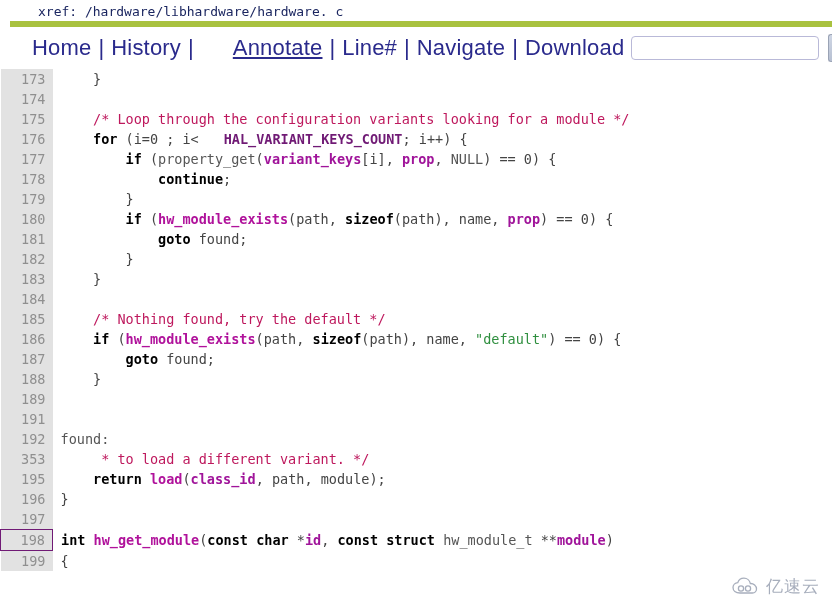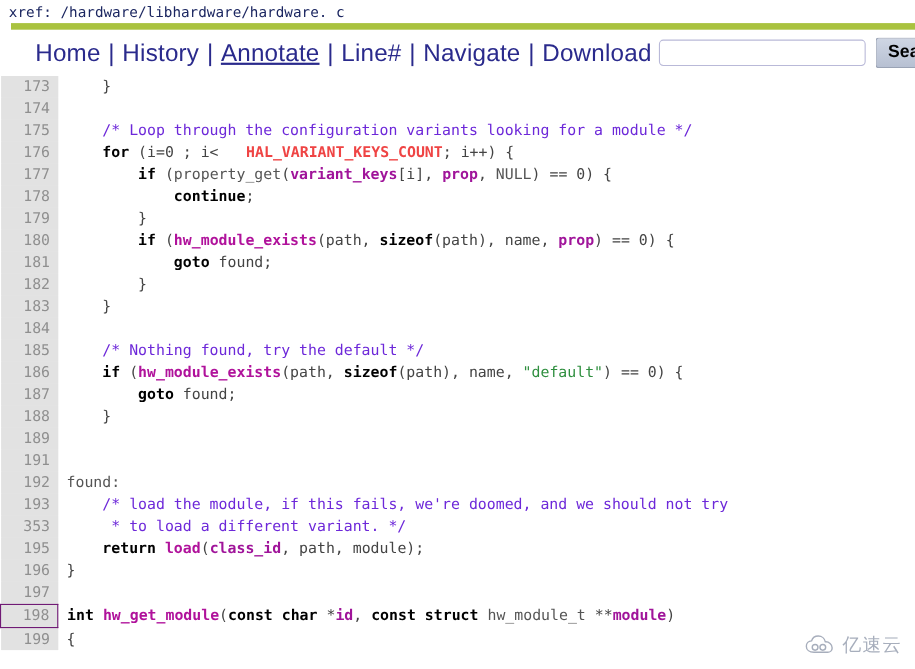--- a/index.html
+++ b/index.html
@@ -20,20 +20,21 @@
   
   .xref-bar {
     padding: 3px 0 0 8px;
     font-family: "DejaVu Sans Mono", monospace;
     font-size: 13px;
     color: #1b2660;
     letter-spacing: 0px;
     white-space: nowrap;
     height: 21px;
     line-height: 18px;
+    margin-left: 30px;
   }
 
   
   .green-rule {
     margin: 0 0 0 10px;
     height: 6px;
     width: 822px;
     background: #a9c23f;
   }
 
@@ -45,21 +46,21 @@
     padding-left: 32px;
     white-space: nowrap;
   }
   .navlink {
     font-size: 22px;
     color: #2a2a8c;
     text-decoration: none;
     font-family: "Liberation Sans", sans-serif;
     letter-spacing: 0.2px;
   }
-  .navlink.active { text-decoration: underline; }
+  .navlink.active { text-decoration: underline; margin-left: 32px; }
   .nav-sep {
     font-size: 22px;
     color: #2a2a8c;
     margin: 0 7px;
   }
   .search-input {
     margin-left: 7px;
     width: 200px;
     height: 24px;
     border: 1px solid #b9b9d8;
@@ -123,24 +124,24 @@
     padding: 0 0 0 8px;
     white-space: pre;
     vertical-align: top;
     color: #000000;
   }
 
   
   .t-plain    { color: #333333; }
   .t-kw       { color: #000000; font-weight: bold; }
   .t-func     { color: #b0129b; font-weight: bold; }
-  .t-macro    { color: #ef4444; font-weight: bold; padding-left: 25px; }
+  .t-macro    { color: #701a75; font-weight: bold; padding-left: 25px; }
   .t-var      { color: #a0149a; font-weight: bold; }
   .t-ident    { color: #555555; text-align: center; }
-  .t-comment  { color: #6d28d9; }
+  .t-comment  { color: #be185d; }
   .t-string   { color: #2f8f3f; }
   .t-const    { color: #3030b0; }
   .t-punct    { color: #444444; }
 
   
   .watermark {
     position: absolute;
     right: 12px;
     bottom: 10px;
     display: flex;
@@ -260,24 +261,20 @@
           </tr>
           <tr>
             <td class="gutter">191</td>
             <td class="codecell">&nbsp;</td>
           </tr>
           <tr>
             <td class="gutter">192</td>
             <td class="codecell"><span class="t-ident">found:</span></td>
           </tr>
           <tr>
-            <td class="gutter">193</td>
-            <td class="codecell"><span class="t-plain">    </span><span class="t-comment">/* load the module, if this fails, we're doomed, and we should not try</span></td>
-          </tr>
-          <tr>
             <td class="gutter">353</td>
             <td class="codecell"><span class="t-plain">     </span><span class="t-comment">* to load a different variant. */</span></td>
           </tr>
           <tr>
             <td class="gutter">195</td>
             <td class="codecell"><span class="t-plain">    </span><span class="t-kw">return</span><span class="t-punct"> </span><span class="t-func">load</span><span class="t-punct">(</span><span class="t-var">class_id</span><span class="t-punct">, path, module);</span></td>
           </tr>
           <tr>
             <td class="gutter">196</td>
             <td class="codecell"><span class="t-punct">}</span></td>

